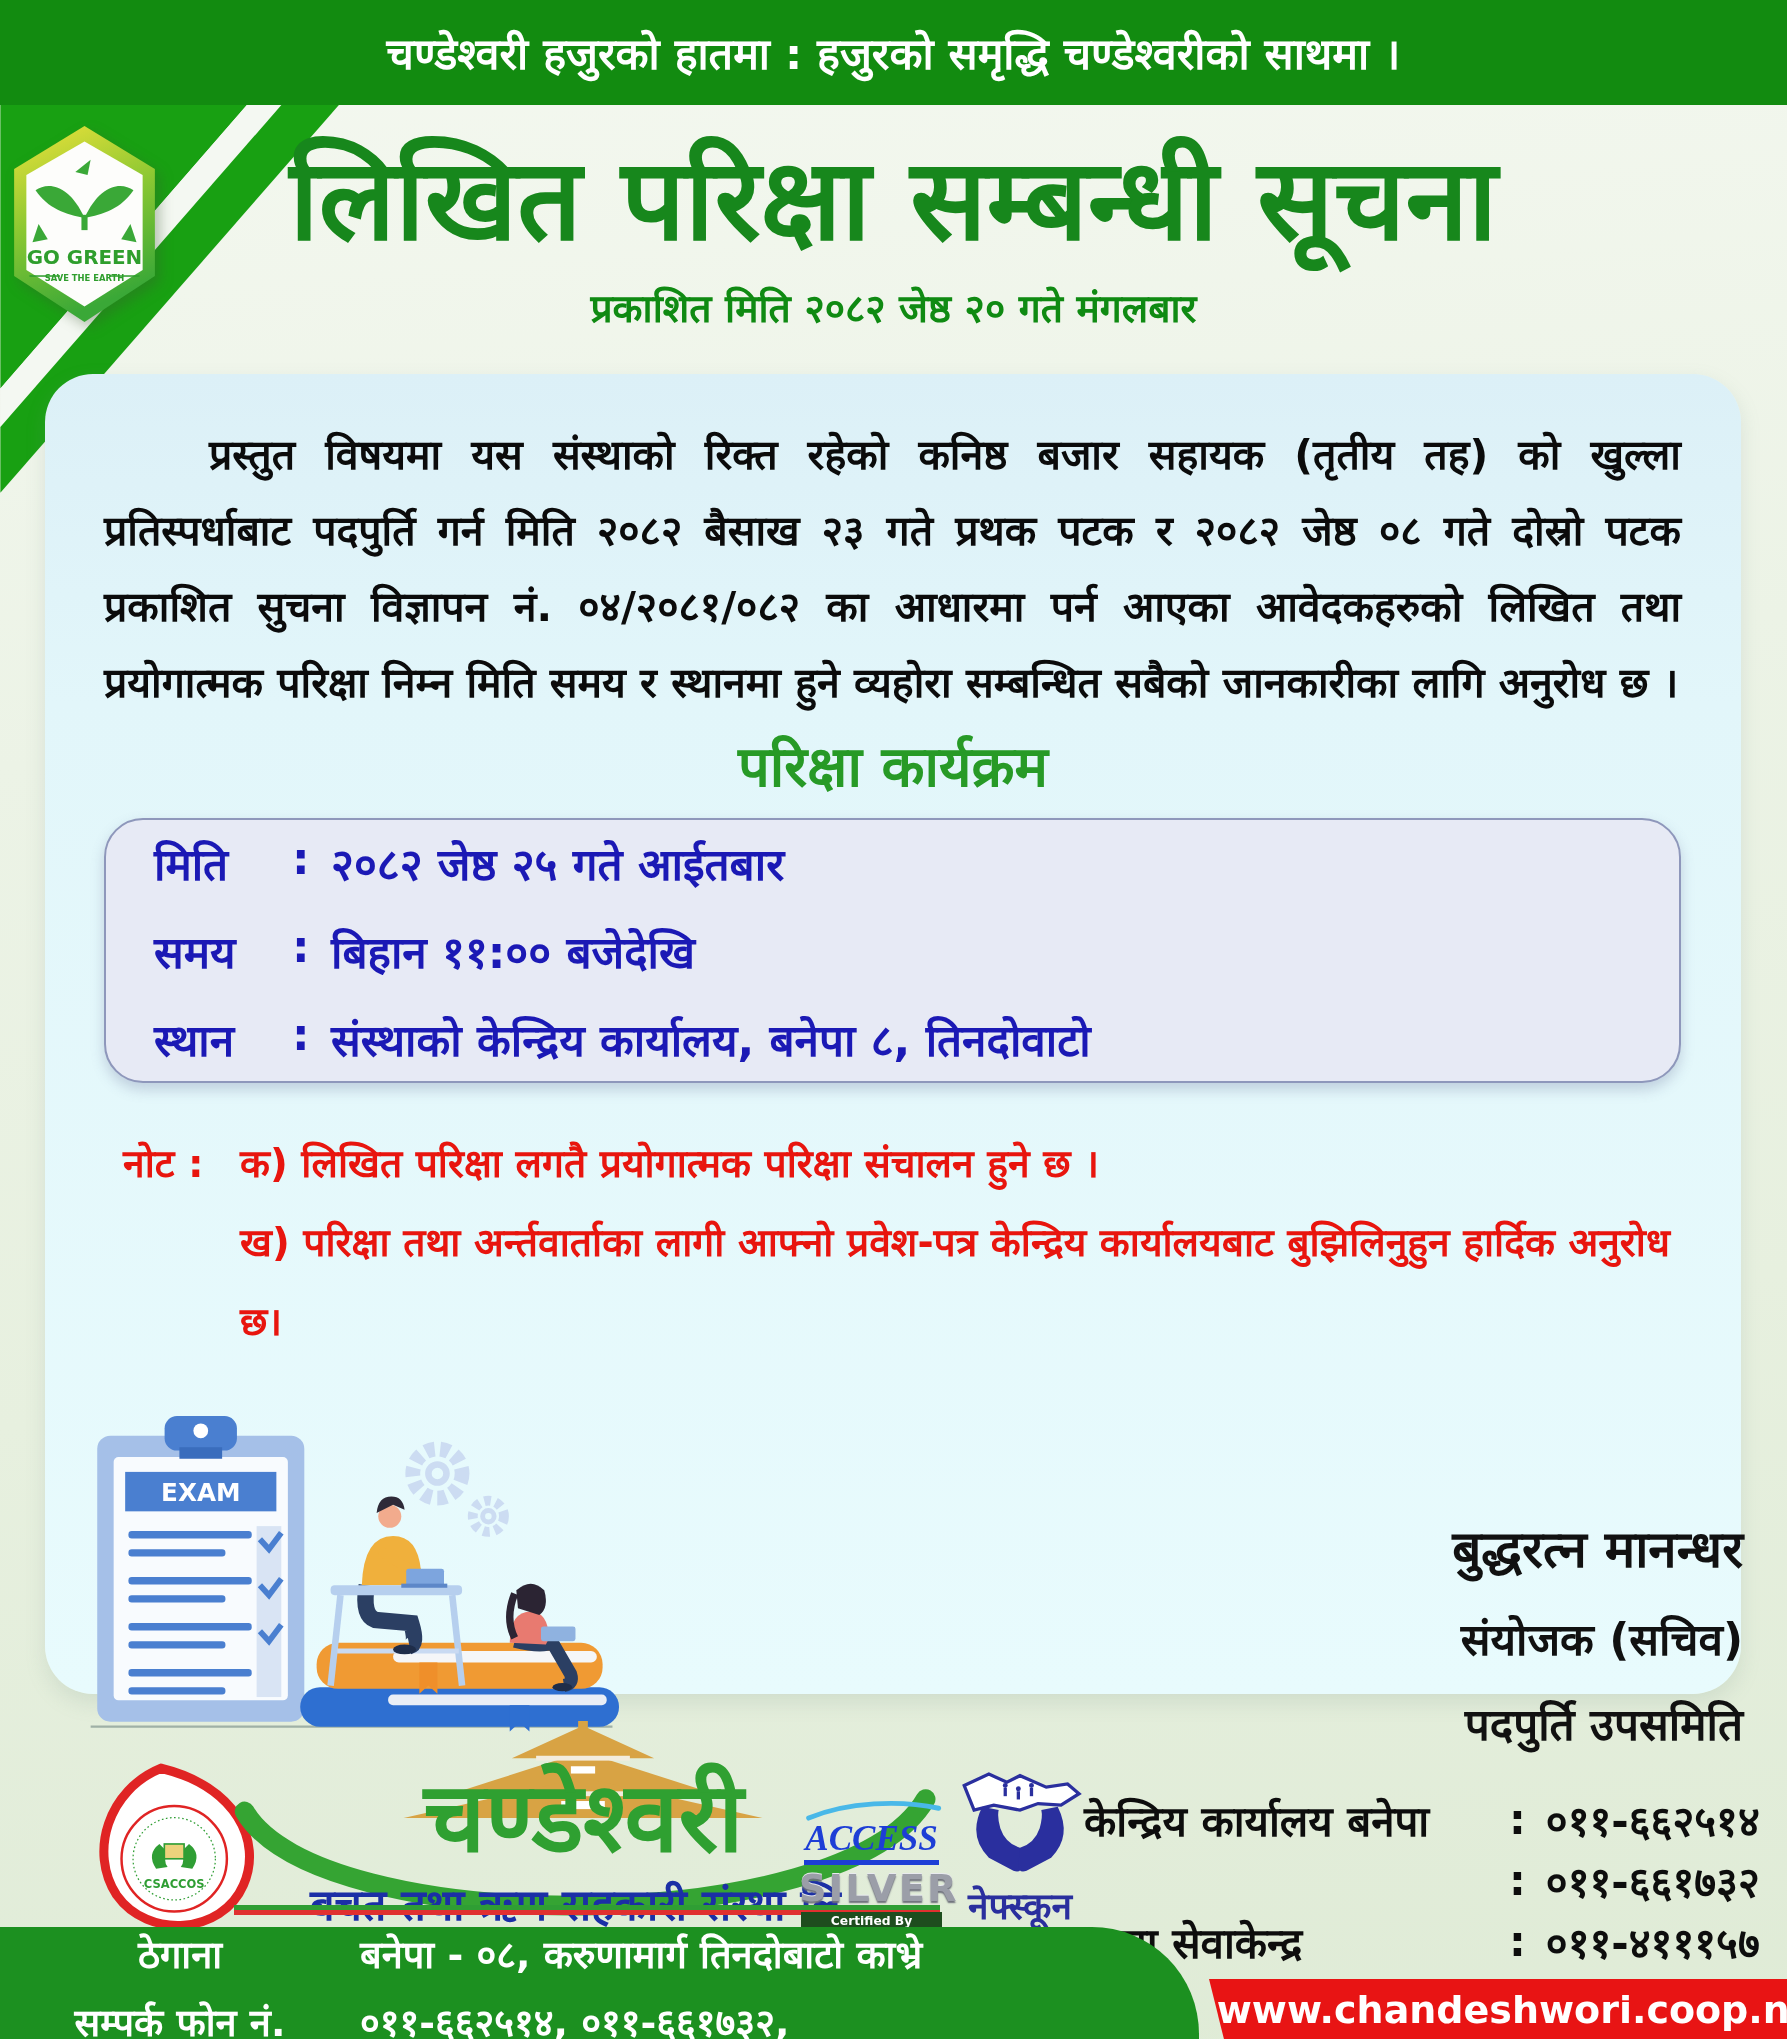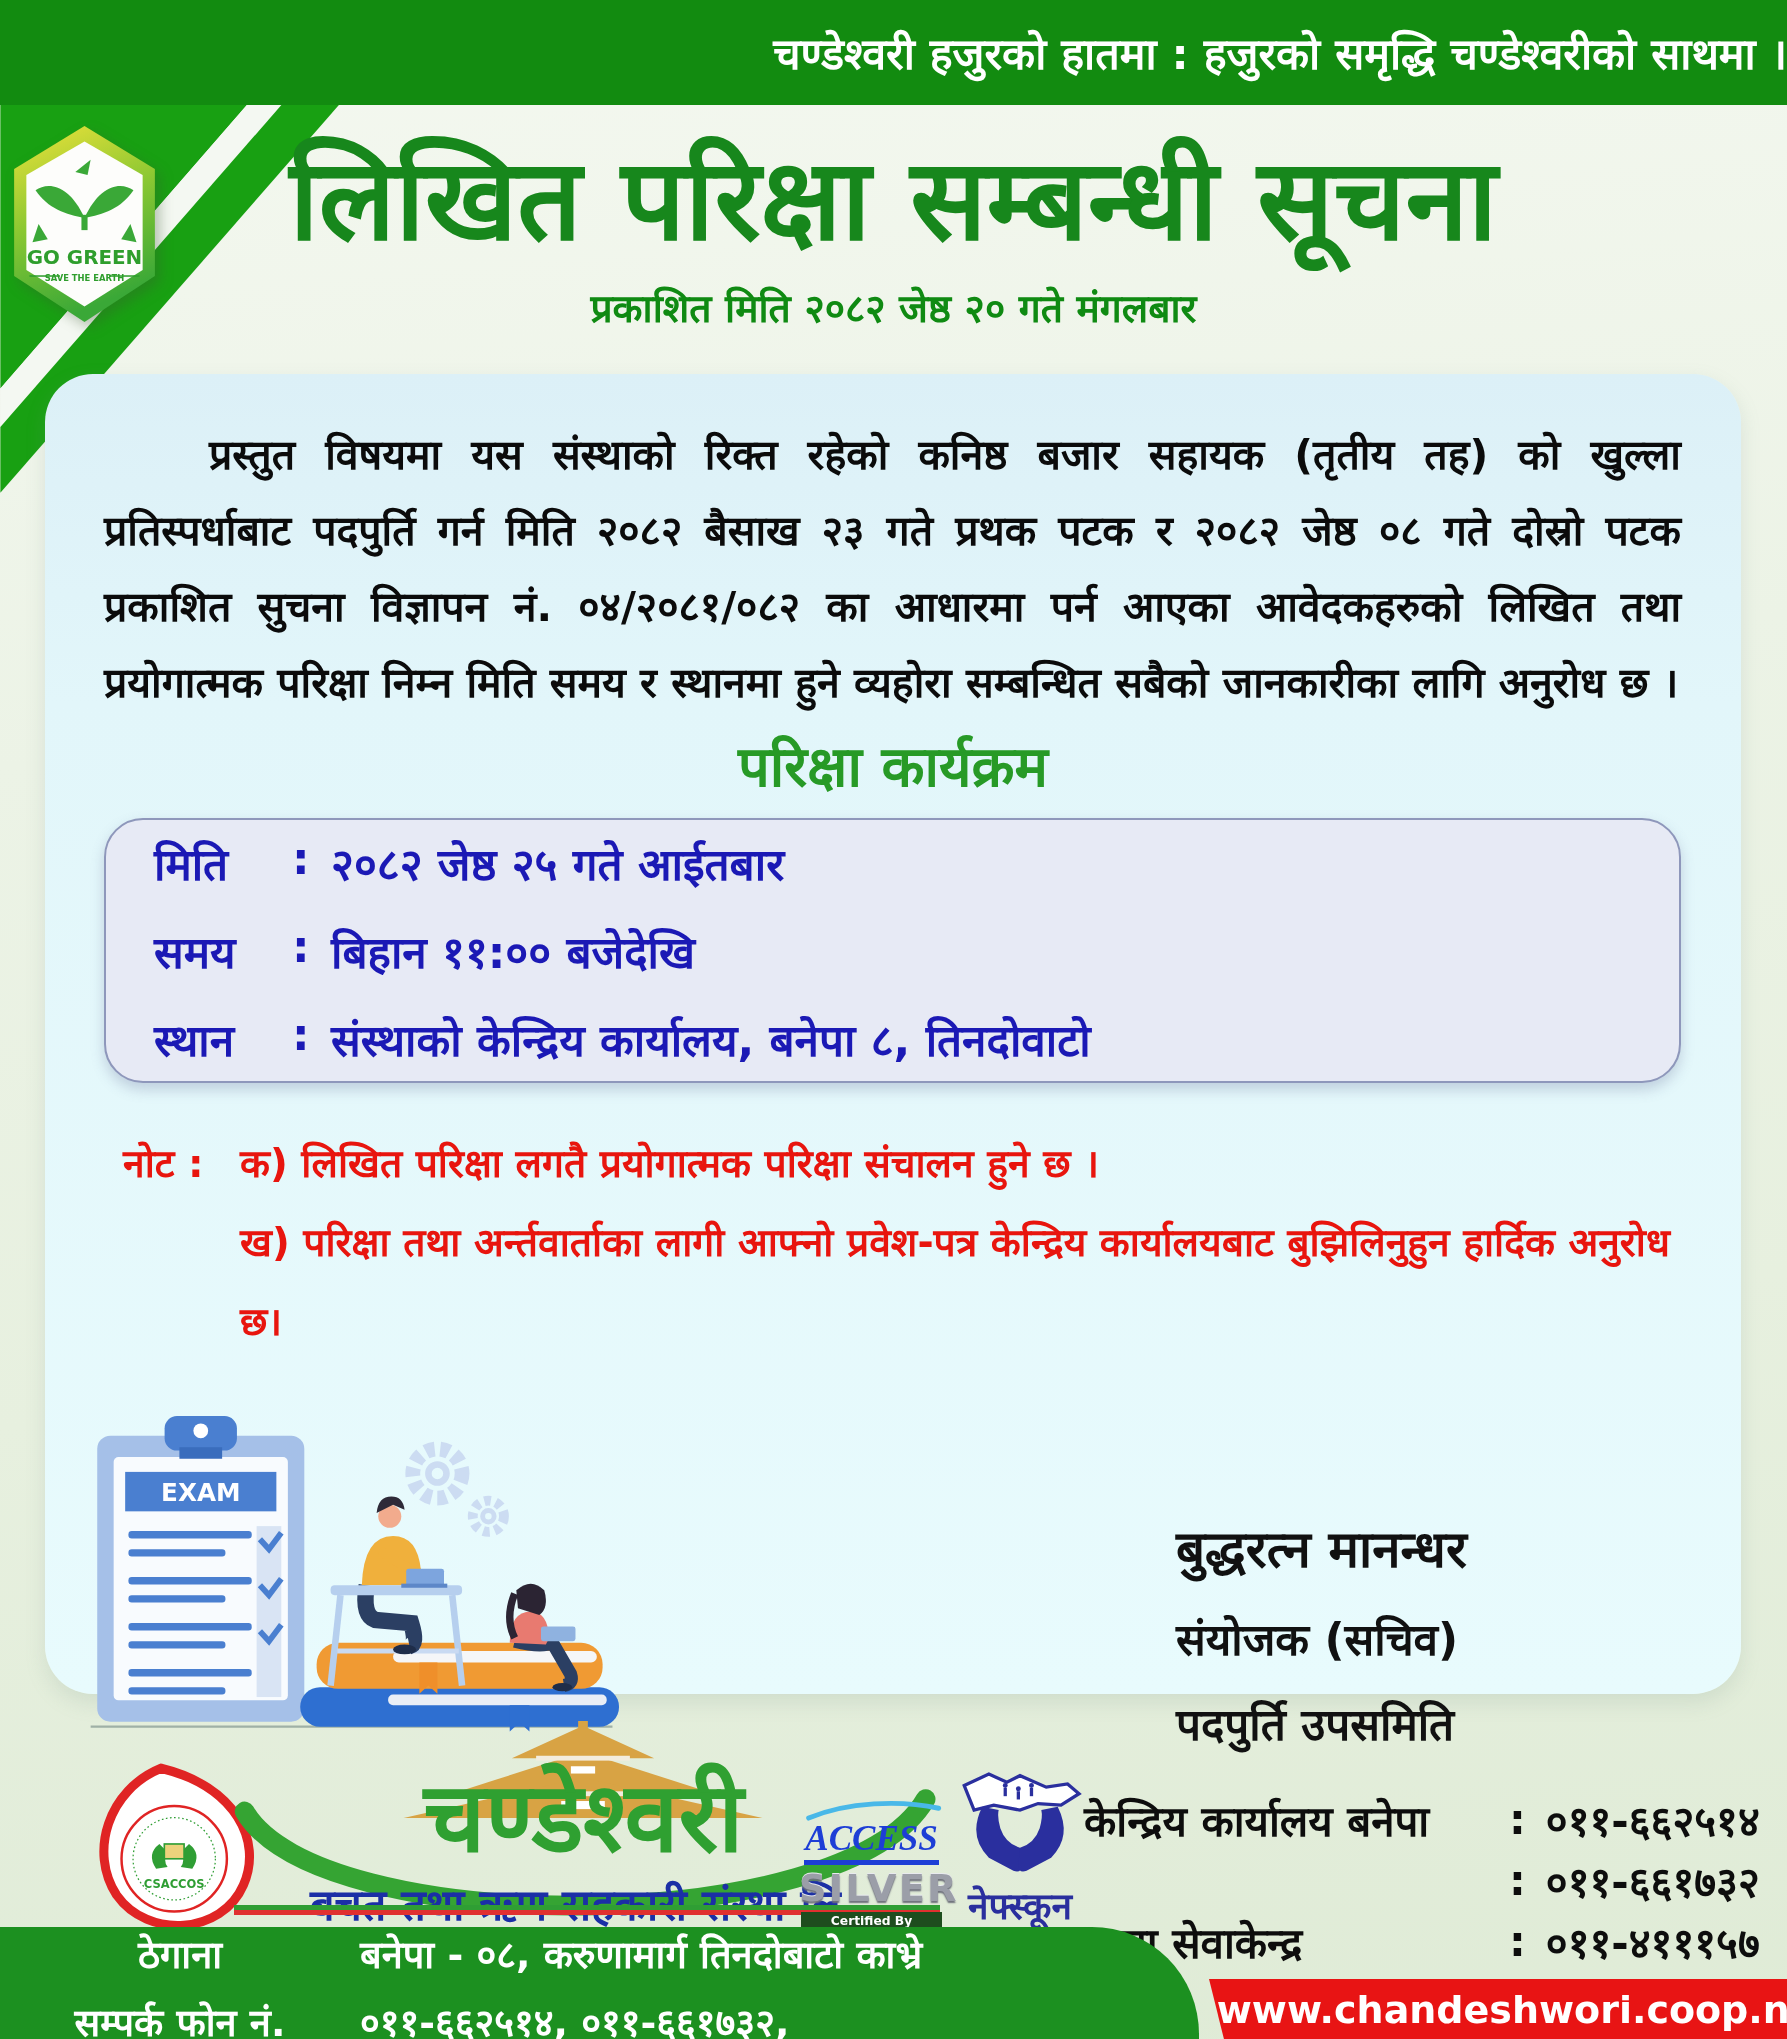--- a/index.html
+++ b/index.html
@@ -1,21 +1,21 @@
 <!DOCTYPE html>
 <html style="font-size:13px"><head>
 <meta charset="utf-8">
 <style>
   html,body{margin:0;padding:0;background:#cfd8cc;}
   .poster{position:relative;width:1787px;height:2040px;overflow:hidden;
     font-family:"DejaVu Sans",sans-serif;
     background:linear-gradient(175deg,#f4f8f0 0%,#ecf3e6 35%,#e7f0df 65%,#dfebd6 100%);}
   
   .top-banner{position:absolute;left:0;top:0;width:100%;height:105px;background:#128b10;
-    display:flex;align-items:center;justify-content:flex-end;}
+    display:flex;align-items:center;justify-content:center;}
   .top-banner span{color:#ffffff;font-size:43px;font-weight:700;}
   
   .corner-stripes{position:absolute;left:0;top:105px;width:428px;height:493px;pointer-events:none;}
   
   .badge{position:absolute;left:8.2px;top:122px;width:153px;height:204px;filter:drop-shadow(5px 6.6px 6.6px rgba(60,90,50,.35));}
   
   .title{position:absolute;left:0;top:138px;width:100%;text-align:center;color:#17871c;
     font-size:113px;font-weight:800;line-height:1.1;}
   .pub-date{position:absolute;left:0;top:280px;width:100%;text-align:center;color:#0f8a12;
     font-size:39px;font-weight:700;}
@@ -36,21 +36,21 @@
   .schedule-row .lbl{min-width:138px;}
   .schedule-row .sep{margin:0 21.4px 0 0;}
   .notes{position:absolute;left:78px;top:750px;width:1563px;color:#e8150e;
     font-size:39px;font-weight:700;line-height:79px;}
   .note-row1{display:flex;}
   .note-row1 .nlbl{min-width:117px;}
   .note-row2{margin-left:117px;}
   
   .illustration{position:absolute;left:66px;top:1378px;width:567px;height:362px;}
   
-  .signature{position:absolute;left:1176px;top:1512px;width:567px;text-align:left;color:#111;}
+  .signature{position:absolute;left:1176px;top:1512px;width:567px;text-align:right;color:#111;}
   .sig-name{font-size:51px;font-weight:800;margin-bottom:26px;}
   .sig-role{font-size:44px;font-weight:700;margin-bottom:25px;}
   .sig-committee{font-size:44px;font-weight:700;}
   
   .contacts{position:absolute;left:1084px;top:1758px;width:695px;margin-top:31px;}
   .contact-row{display:flex;align-items:center;height:61px;color:#0d0d0d;font-size:42px;font-weight:700;}
   .contact-row .clbl{min-width:405px;}
   .contact-row .csep{margin:0 20px;}
   
   .coop-seal{position:absolute;left:82px;top:1760px;width:177px;height:177px;}

